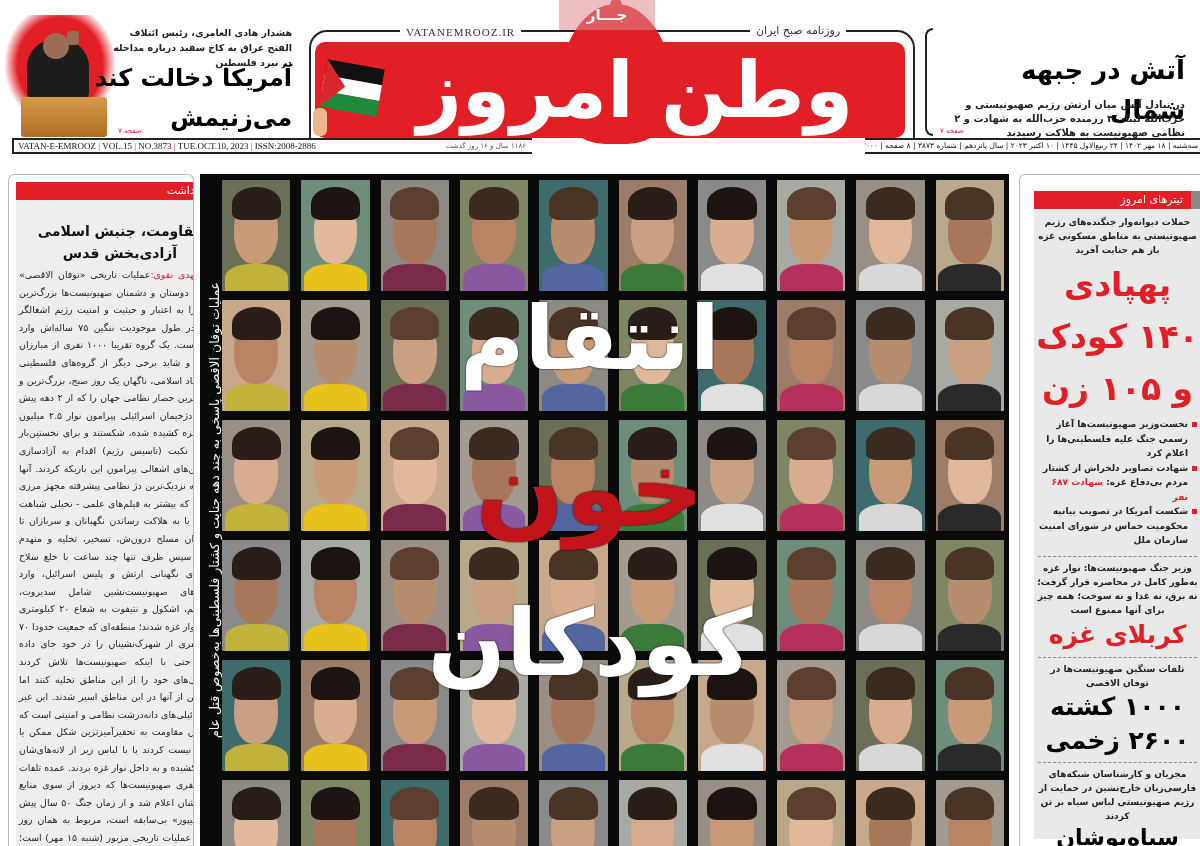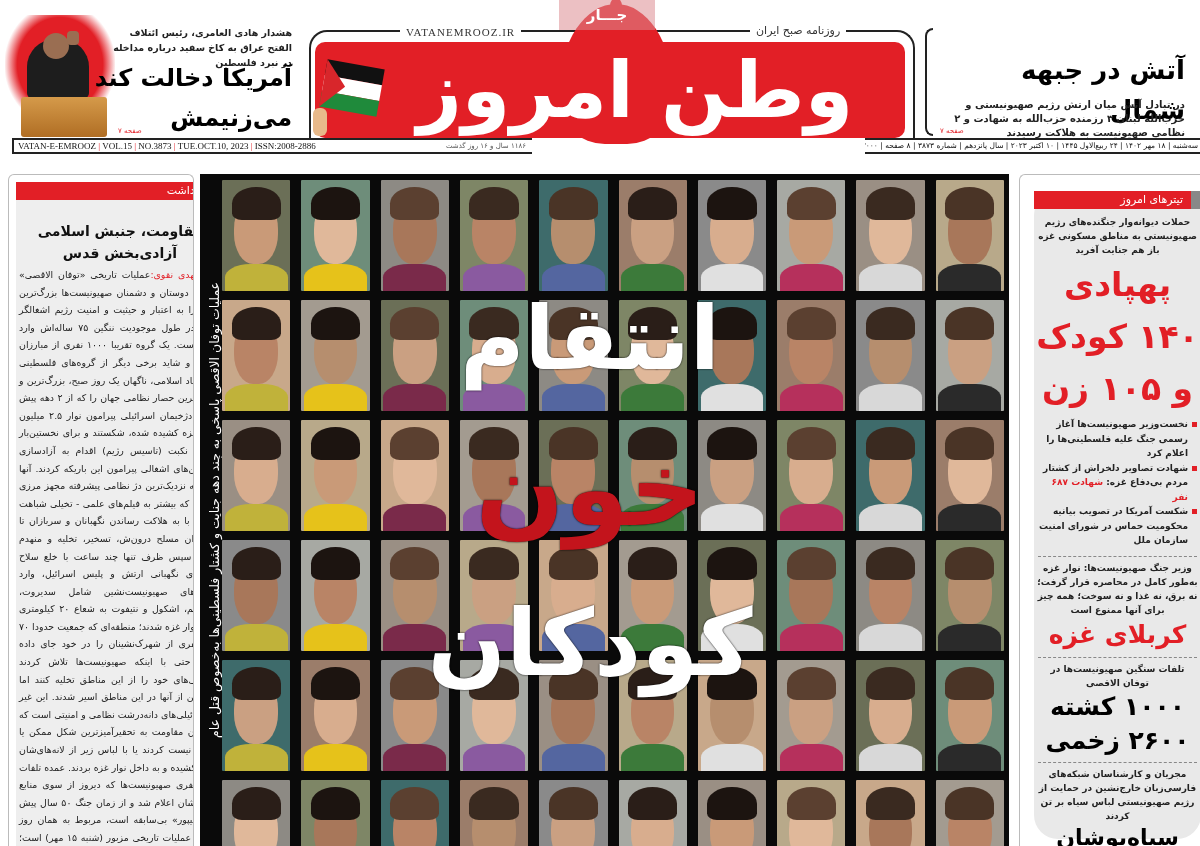--- a/index.html
+++ b/index.html
@@ -71,21 +71,21 @@
 
   .overlay-title { position:absolute; left:180px; top:100px; width:420px; height:560px; pointer-events:none; }
   .overlay-title .line { position:absolute; width:420px; text-align:center; direction:rtl; font-weight:bold; color:#fff; letter-spacing:6px; text-shadow: 0 0 2px #000; }
   .overlay-title .l1 { top:10px; font-size:88px; line-height:110px; }
   .overlay-title .l2 { top:150px; font-size:104px; line-height:130px; color:#fff; }
   .overlay-title .l2 .blood { color:#c3141c; }
   .overlay-title .l3 { top:310px; font-size:92px; line-height:120px; }
 
   
   .col-right { position:absolute; left:1019px; top:174px; width:181px; height:672px; border:1px solid #bbb; border-right:none; border-bottom:none; border-radius:6px 0 0 0; background:#fff; overflow:hidden; }
-  .col-right-inner { position:absolute; left:14px; top:16px; width:167px; height:648px; background:#e9e9e9;border-radius:24px; }
+  .col-right-inner { position:absolute; left:14px; top:16px; width:167px; height:648px; background:#e9e9e9; }
   .col-right .section-tag { width:167px; }
   .col-right .kicker { font-size:9px; line-height:14px; font-weight:bold; text-align:center; direction:rtl; margin-top:6px; padding:0 4px; color:#222; }
   .col-right .big-red { color:#e21f26; font-weight:bold; text-align:center; direction:rtl; font-size:33px; line-height:52px; letter-spacing:-1px; margin-top:2px; }
   .bullets { list-style:none; direction:rtl; text-align:right; font-size:9px; line-height:14.5px; font-weight:bold; padding:2px 4px 4px 4px; color:#222; }
   .bullets li { position:relative; padding-right:9px; }
   .bullets li::before { content:""; position:absolute; right:0; top:5px; width:5px; height:5px; background:#e21f26; }
   .bullets .hl { color:#e21f26; }
   .dash { border-top:1px dashed #888; margin:4px 4px; }
   .col-right .deck { font-size:9px; line-height:14px; font-weight:bold; text-align:center; direction:rtl; padding:0 3px; color:#222; }
   .col-right .big-red2 { color:#e21f26; font-weight:bold; text-align:center; direction:rtl; font-size:25px; line-height:36px; letter-spacing:-1px; }

